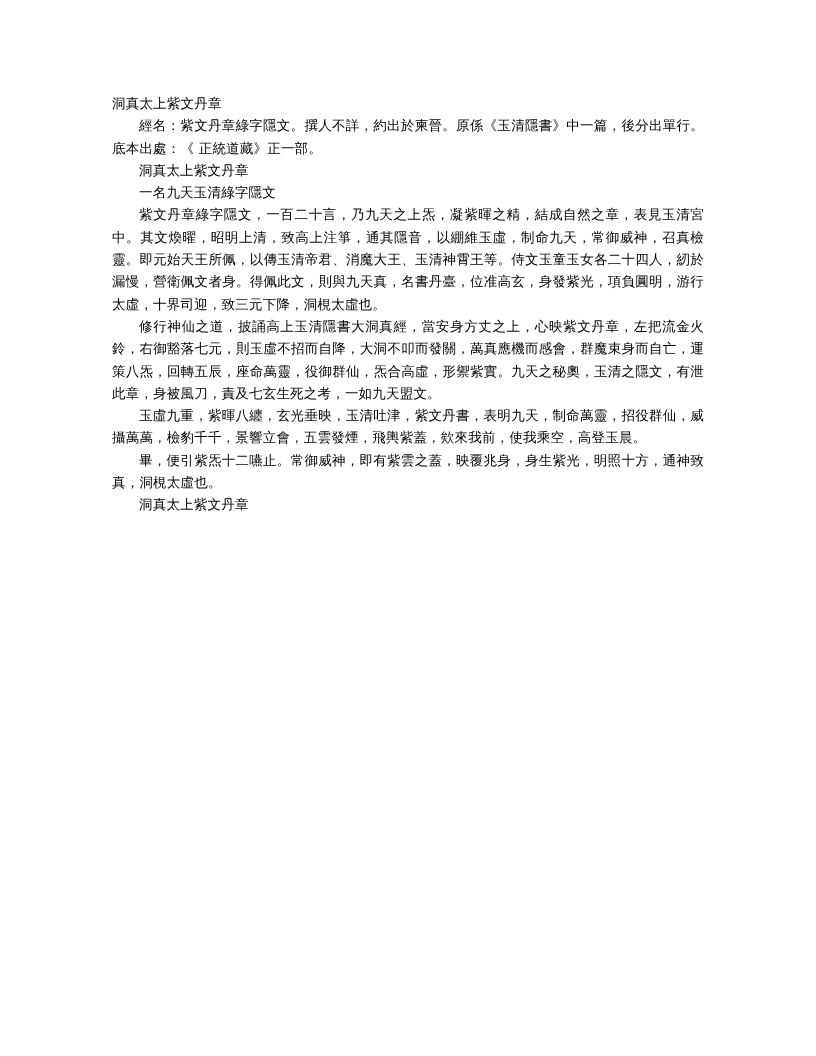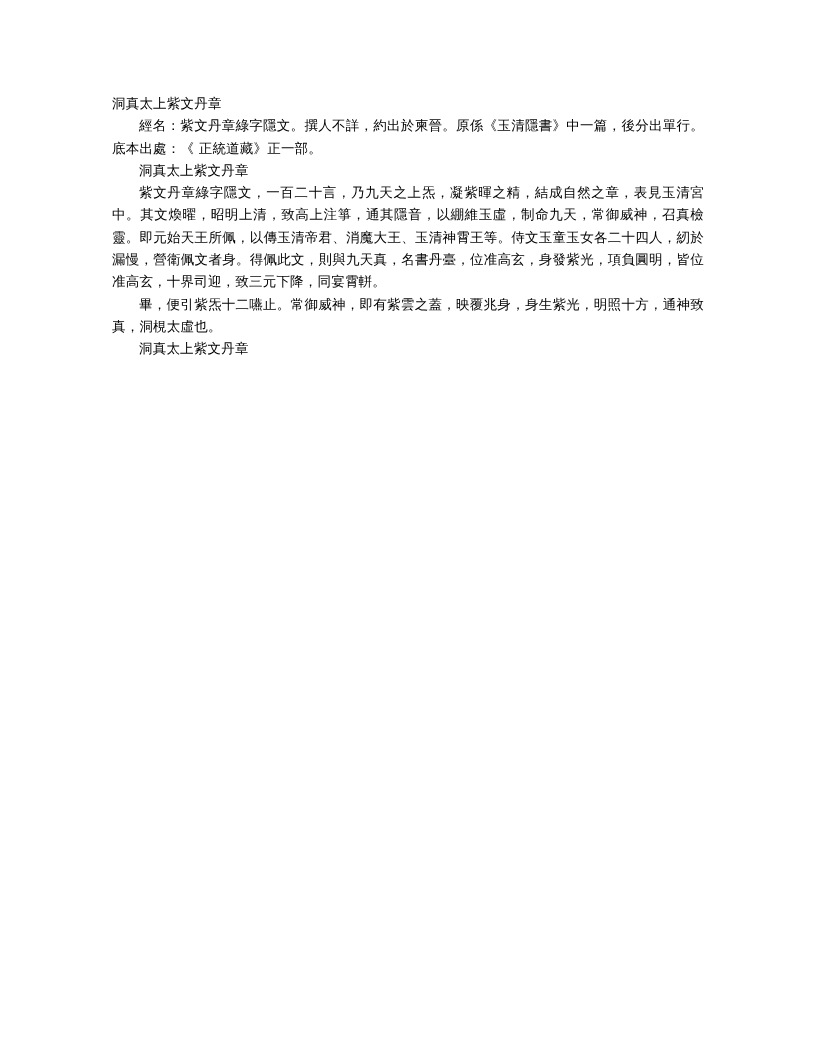--- a/index.html
+++ b/index.html
@@ -35,17 +35,20 @@
   }
 </style>
 </head>
 <body>
 
 <div id="page">
   <div id="doc-body">
       <p class="para noindent">洞真太上紫文丹章</p>
       <p class="para">經名：紫文丹章綠字隱文。撰人不詳，約出於柬晉。原係《玉清隱書》中一篇，後分出單行。底本出處：《 正統道藏》正一部。</p>
       <p class="para">洞真太上紫文丹章</p>
-      <p class="para">紫文丹章綠字隱文，一百二十言，乃九天之上炁，凝紫暉之精，結成自然之章，表見玉清宮中。其文煥曜，昭明上清，致高上注箏，通其隱音，以綳維玉虛，制命九天，常御威神，召真檢靈。即元始天王所佩，以傳玉清帝君、消魔大王、玉清神霄王等。侍文玉童玉女各二十四人，紉於漏慢，營衛佩文者身。得佩此文，則與九天真，名書丹臺，位准高玄，身發紫光，項負圓明，皆位准高玄，十界司迎，致三元下降，同宴霄軿。</p>
+      <p class="para">一名九天玉清綠字隱文</p>
+      <p class="para">紫文丹章綠字隱文，一百二十言，乃九天之上炁，凝紫暉之精，結成自然之章，表見玉清宮中。其文煥曜，昭明上清，致高上注箏，通其隱音，以綳維玉虛，制命九天，常御威神，召真檢靈。即元始天王所佩，以傳玉清帝君、消魔大王、玉清神霄王等。侍文玉童玉女各二十四人，紉於漏慢，營衛佩文者身。得佩此文，則與九天真，名書丹臺，位准高玄，身發紫光，項負圓明，游行太虛，十界司迎，致三元下降，洞梘太虛也。</p>
+      <p class="para">修行神仙之道，披誦高上玉清隱書大洞真經，當安身方丈之上，心映紫文丹章，左把流金火鈴，右御豁落七元，則玉虛不招而自降，大洞不叩而發關，萬真應機而感會，群魔束身而自亡，運策八炁，回轉五辰，座命萬靈，役御群仙，炁合高虛，形禦紫實。九天之秘奧，玉清之隱文，有泄此章，身被風刀，責及七玄生死之考，一如九天盟文。</p>
+      <p class="para">玉虛九重，紫暉八纏，玄光垂映，玉清吐津，紫文丹書，表明九天，制命萬靈，招役群仙，威攝萬萬，檢豹千千，景響立會，五雲發煙，飛輿紫蓋，欸來我前，使我乘空，高登玉晨。</p>
       <p class="para">畢，便引紫炁十二嚥止。常御威神，即有紫雲之蓋，映覆兆身，身生紫光，明照十方，通神致真，洞梘太虛也。</p>
       <p class="para">洞真太上紫文丹章</p>
     </div>
 </div>
 
 </body></html>

